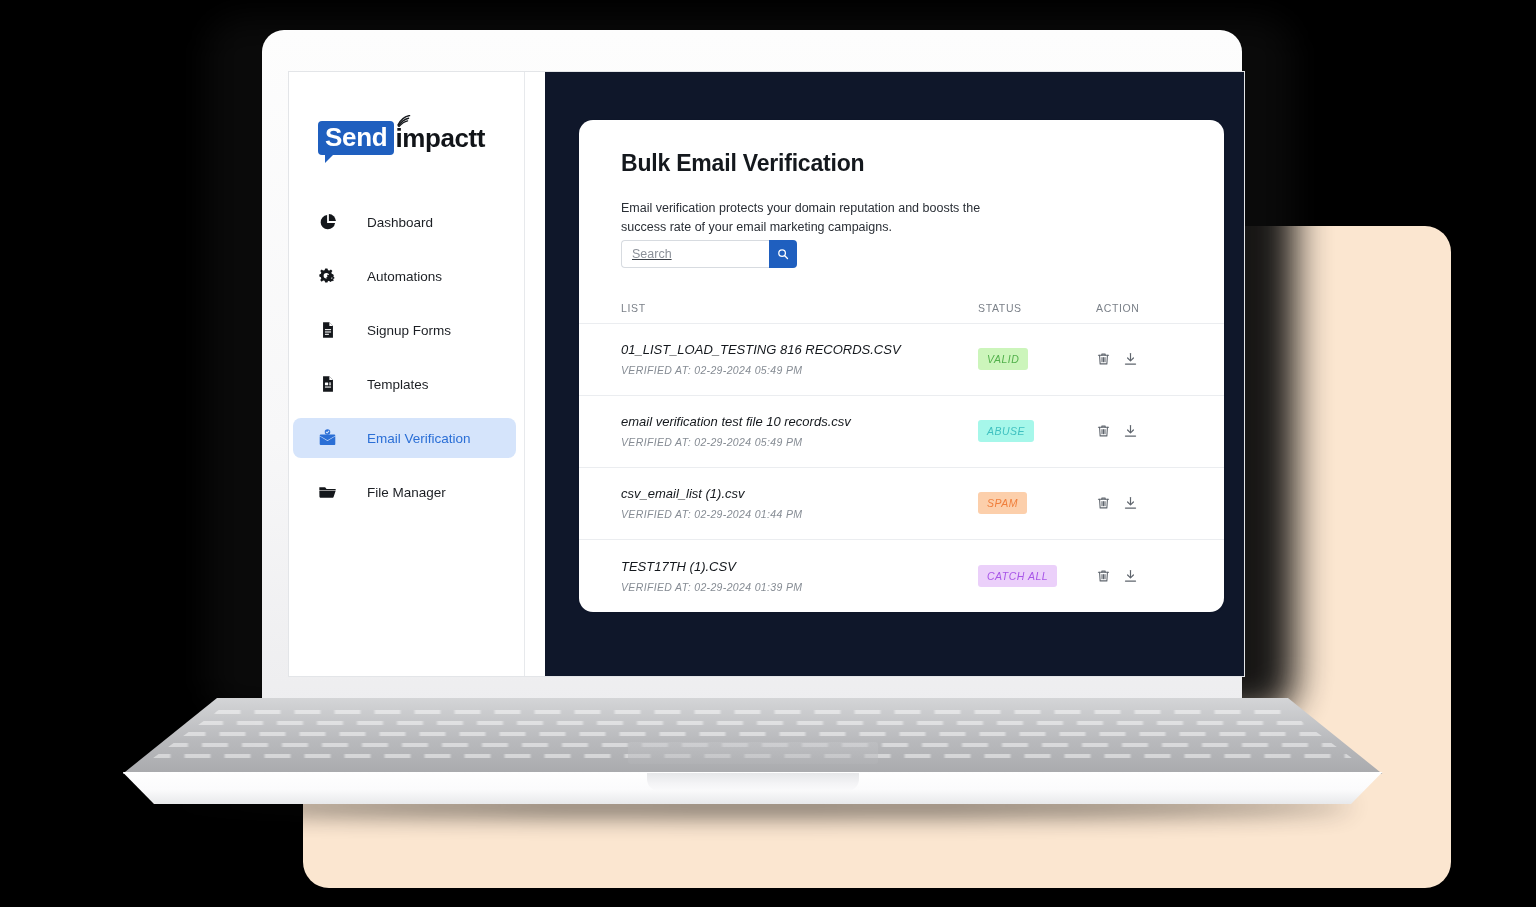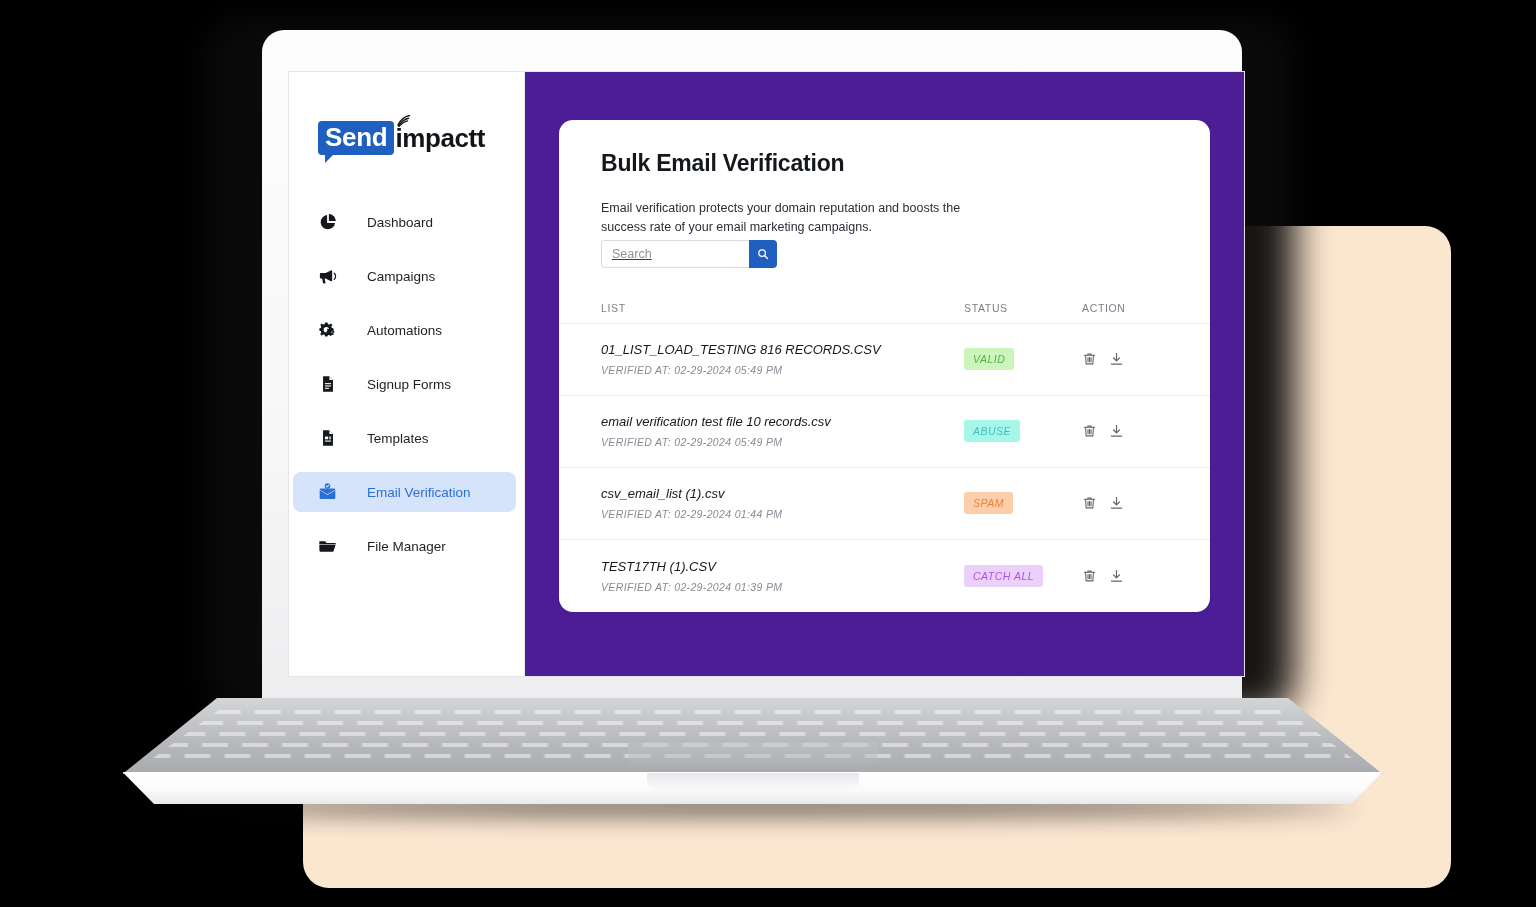--- a/index.html
+++ b/index.html
@@ -244,22 +244,23 @@
     flex: 0 0 19px;
     display: flex; align-items: center; justify-content: center;
     color: #14171b;
   }
   .nav-item.active .nav-icon { color: #2B6FD6; }
   .nav-icon svg { display: block; }
 
   
   .content {
     flex: 1;
-    background: #4c1d95;
-    padding: 48px 34px 0 34px;
+    background: #0f172a;
+    padding: 48px 20px 0 34px;
+    margin-left: 20px;
   }
   .card {
     background: #ffffff;
     border-radius: 14px;
     height: 492px;
     box-shadow: 0 1px 3px rgba(16,24,40,.06);
     overflow: hidden;
   }
   .card-pad { padding: 30px 42px 0 42px; }
 
@@ -400,29 +401,20 @@
           <div class="nav-item">
             <span class="nav-icon">
               <svg width="18" height="18" viewBox="0 0 20 20" fill="currentColor">
                 <path d="M9 2.2A8 8 0 1 0 17.8 11H9V2.2Z"></path>
                 <path d="M11 1.2V9h7.8A8 8 0 0 0 11 1.2Z"></path>
               </svg>
             </span>
             <span>Dashboard</span>
           </div>
 
-          <div class="nav-item">
-            <span class="nav-icon">
-              <svg width="19" height="19" viewBox="0 0 20 20" fill="currentColor">
-                <path d="M2 7.2v4.1c0 .5.4.9.9.9h1.4l.9 4.5c.1.5.5.8 1 .8h.7c.6 0 1-.5.9-1.1l-.8-4.2h1l5.6 2.8c.6.3 1.3-.1 1.3-.8V4.4c0-.7-.7-1.1-1.3-.8L8 6.4H2.9c-.5 0-.9.4-.9.8Z"></path>
-                <path d="M17.1 6.6c.9.8 1.4 2 1.4 3.2s-.5 2.4-1.4 3.2" stroke="currentColor" stroke-width="1.3" fill="none" stroke-linecap="round"></path>
-              </svg>
-            </span>
-            <span>Campaigns</span>
-          </div>
 
           <div class="nav-item">
             <span class="nav-icon">
               <svg width="19" height="19" viewBox="0 0 20 20" fill="currentColor">
                 <path d="M7.6 1.6 6.9 3.3l-1.6.3-1.4-1.1-1.6 1.6 1.1 1.4-.3 1.6-1.7.7v2.3l1.7.7.3 1.6-1.1 1.4 1.6 1.6 1.4-1.1 1.6.3.7 1.7h2.3l.7-1.7 1.6-.3 1.4 1.1 1.6-1.6-1.1-1.4.3-1.6 1.7-.7V7.8l-1.7-.7-.3-1.6 1.1-1.4-1.6-1.6-1.4 1.1-1.6-.3-.7-1.7H7.6Zm1.2 4.7a2.9 2.9 0 1 1 0 5.8 2.9 2.9 0 0 1 0-5.8Z"></path>
                 <path d="M15.1 11.7l-.4 1-1 .2-.8-.6-1 1 .6.8-.2 1-1 .4v1.4l1 .4.2 1-.6.8 1 1 .8-.6 1 .2.4 1h1.4l.4-1 1-.2.8.6 1-1-.6-.8.2-1 1-.4v-1.4l-1-.4-.2-1 .6-.8-1-1-.8.6-1-.2-.4-1h-1.4Zm.7 2.9a1.8 1.8 0 1 1 0 3.5 1.8 1.8 0 0 1 0-3.5Z" transform="translate(-1.5,-3.5) scale(.92)"></path>
               </svg>
             </span>
             <span>Automations</span>
           </div>

